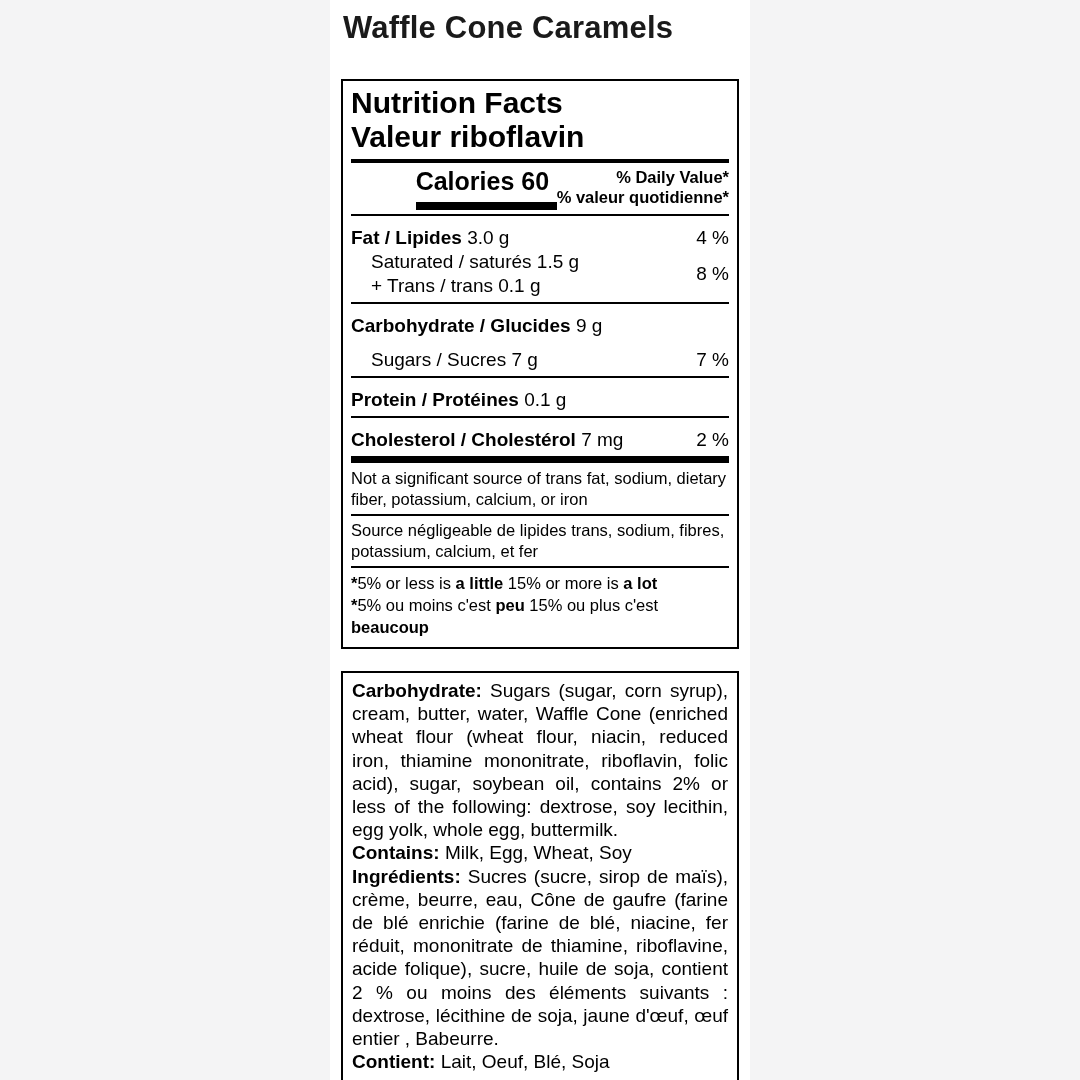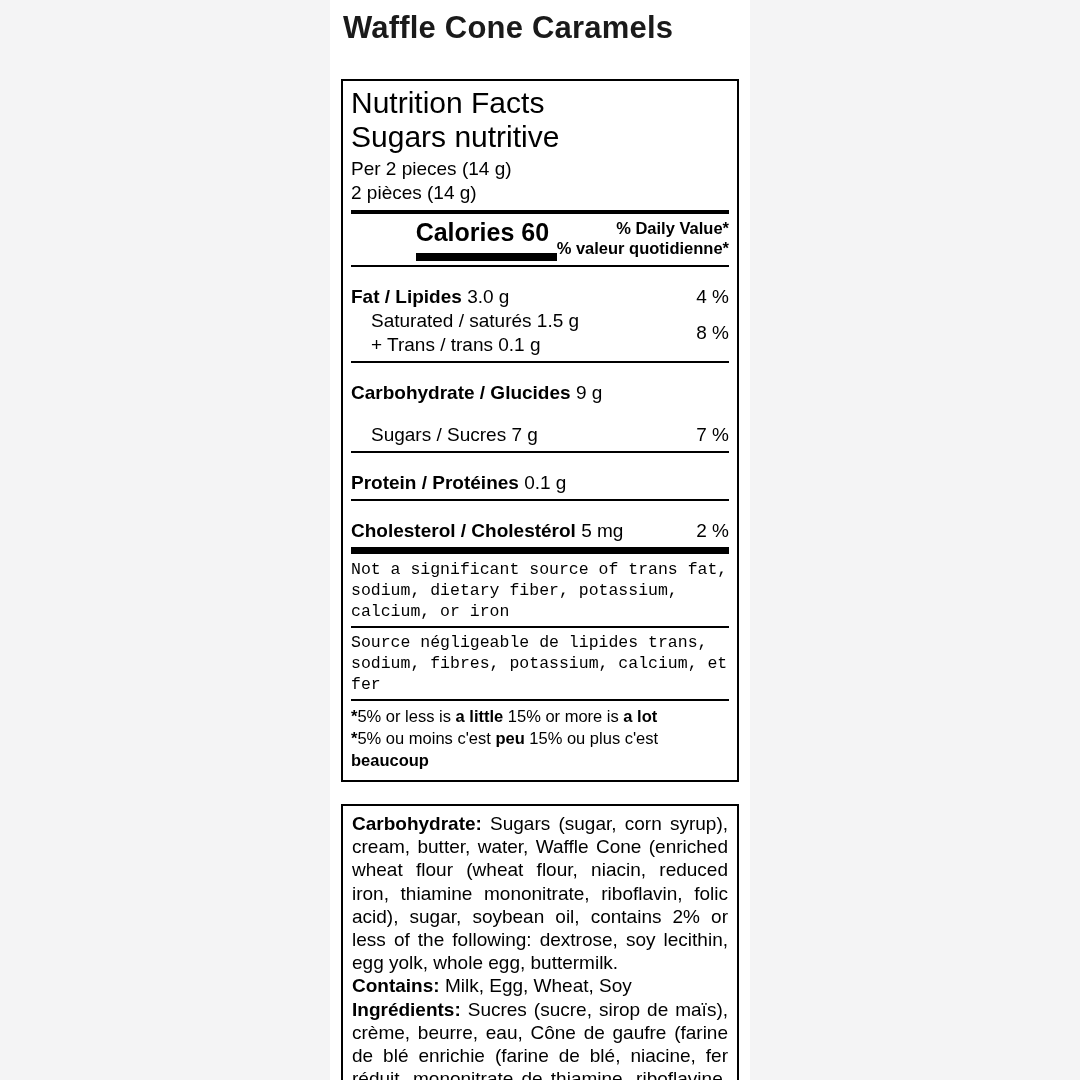--- a/index.html
+++ b/index.html
@@ -28,36 +28,36 @@
     letter-spacing: 0.2px;
   }
 
   
   .nf-box {
     border: 2.5px solid #000;
     margin-top: 31px;
     padding: 5px 8px 9px 8px;
     box-sizing: border-box;
   }
-  .nf-title { font-size: 30px; font-weight: normal; line-height: 34px; }
+  .nf-title { font-size: 30px; font-weight: bold; line-height: 34px; }
   .nf-serving { font-size: 19px; line-height: 24px; margin-top: 3px; }
   .nf-rule-med { height: 4px; background: #000; margin-top: 5px; }
   .nf-rule-thin { height: 2px; background: #000; margin: 4px 0; }
   .nf-calories-row { display: flex; justify-content: flex-end; margin-top: 5px; }
   .nf-calories { font-size: 25px; font-weight: bold; line-height: 27px; }
   .nf-cal-bar { width: 141px; height: 8px; background: #000; margin-top: 7px; }
   .nf-dv-head { font-size: 16.5px; font-weight: bold; text-align: right; line-height: 19.5px; }
-  .nf-row { display: flex; justify-content: space-between; font-size: 19px; line-height: 24px; margin-top: 18px; gap: 40px; }
+  .nf-row { display: flex; justify-content: space-between; font-size: 19px; line-height: 24px; margin-top: 10px; gap: 40px; }
   .nf-row .dv { white-space: nowrap; }
   .nf-sub { padding-left: 20px; justify-content: space-between; }
   .nf-sub-block { display: flex; justify-content: space-between; }
   .nf-sub-block .dv { align-self: center; font-size: 19px; }
   .nf-sub-lines { font-size: 19px; line-height: 24px; }
   .nf-thick-bar { height: 7px; background: #000; margin: 4px 0 5px; }
-  .nf-fine { font-size: 16.5px; line-height: 21px; font-family: Liberation Mono, monospace; }
+  .nf-fine { font-size: 16.5px; line-height: 21px; }
   .nf-foot-line { font-size: 16.5px; line-height: 22px; }
   .nf-foot-group { margin-top: 1px; }
   b { font-weight: bold; }
 
   
   .ing-box {
     border: 2.5px solid #000;
     margin-top: 22px;
     padding: 6px 9px 9px 9px;
     box-sizing: border-box;
@@ -69,25 +69,21 @@
 </style>
 </head>
 <body>
 
 <div class="label-col">
 
   <div class="page-title">Waffle Cone Caramels</div>
 
   <div class="nf-box">
     <div class="nf-title">Nutrition Facts</div>
-    <div class="nf-title">Sugars nutritive</div>
-    <div class="nf-serving">
-      <div>Per 2 pieces (14 g)</div>
-      <div>2 pièces (14 g)</div>
-    </div>
+    <div class="nf-title">Valeur riboflavin</div>
     <div class="nf-rule-med"></div>
 
     <div class="nf-calories-row">
       <div>
         <div class="nf-calories">Calories 60</div>
         <div class="nf-cal-bar"></div>
       </div>
       <div class="nf-dv-head">
         <div>% Daily Value*</div>
         <div>% valeur quotidienne*</div>
@@ -116,21 +112,21 @@
       <span class="dv">7 %</span>
     </div>
     <div class="nf-rule-thin"></div>
 
     <div class="nf-row">
       <span><b>Protein / Protéines</b><span> 0.1 g</span></span>
     </div>
     <div class="nf-rule-thin"></div>
 
     <div class="nf-row">
-      <span><b>Cholesterol / Cholestérol</b><span> 5 mg</span></span>
+      <span><b>Cholesterol / Cholestérol</b><span> 7 mg</span></span>
       <span class="dv">2 %</span>
     </div>
     <div class="nf-thick-bar"></div>
 
     <div class="nf-fine">Not a significant source of trans fat, sodium, dietary fiber, potassium, calcium, or iron</div>
     <div class="nf-rule-thin"></div>
     <div class="nf-fine">Source négligeable de lipides trans, sodium, fibres, potassium, calcium, et fer</div>
     <div class="nf-rule-thin"></div>
 
     <div class="nf-foot-group">

